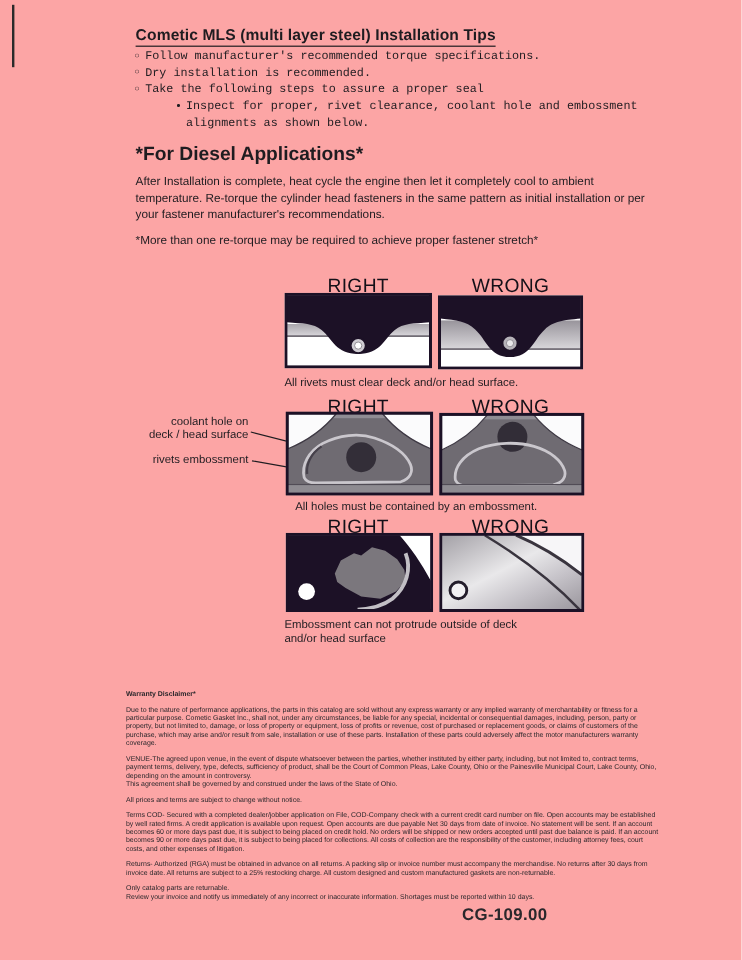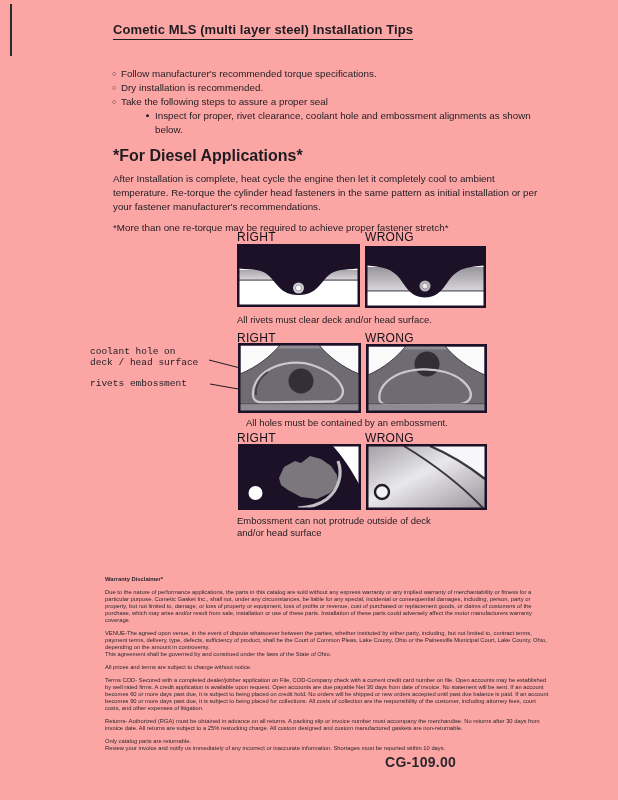--- a/index.html
+++ b/index.html
@@ -4,36 +4,36 @@
 <style>
   html,body{margin:0;padding:0;background:#ffffff;}
   .page{position:relative;width:618px;height:800px;background:#fca5a5;overflow:hidden;
         font-family:"Liberation Sans","DejaVu Sans",sans-serif;color:#1f1c20;}
   .edge-mark{position:absolute;left:10px;top:4px;width:1.5px;height:52px;background:#2a2a2a;}
 
   
   .intro{position:absolute;left:104px;top:20px;width:448px;}
   .doc-title{display:inline-block;margin:0 0 0 9px;font-size:13px;font-weight:bold;
              border-bottom:1.6px solid #1f1c20;padding-bottom:2px;letter-spacing:.1px;}
-  .bullets{list-style:none;margin:27px 0 0 0;padding:0;font-size:9.8px;}
+  .bullets{list-style:none;margin:1px 0 0 0;padding:0;font-size:9.8px;font-family:Liberation Mono, monospace;}
   .bullets>li{position:relative;padding-left:17px;line-height:14px;}
   .b-glyph{position:absolute;left:8px;top:0;font-size:7px;line-height:14px;}
   .subs{list-style:none;margin:0;padding:0;}
   .subs>li{position:relative;padding-left:16px;margin-left:18px;line-height:14px;}
   .sb-glyph{position:absolute;left:7px;top:0;font-size:9px;line-height:14px;}
   .diesel-h{margin:10px 0 0 9px;font-size:16px;font-weight:bold;}
   .intro p{margin:7px 0 0 9px;font-size:9.8px;line-height:14px;width:432px;}
 
   
   .diagrams{position:absolute;left:0;top:230px;width:618px;height:316px;}
-  .rw{position:absolute;font-size:12px;color:#141018;text-align:left;letter-spacing:.3px;}
+  .rw{position:absolute;font-size:16px;color:#141018;text-align:center;letter-spacing:.3px;}
   .dbox{position:absolute;}
   .dbox svg{display:block;}
   .cap{position:absolute;font-size:9.5px;line-height:12px;color:#1f1c20;}
-  .side-label{position:absolute;font-size:9.5px;line-height:11px;text-align:left;color:#1f1c20;font-family:Liberation Mono, monospace;}
+  .side-label{position:absolute;font-size:9.5px;line-height:11px;text-align:right;color:#1f1c20;}
   .pre{white-space:pre-line;}
   .leader{position:absolute;left:0;top:0;pointer-events:none;}
 
   
   .legal{position:absolute;left:105px;top:576px;width:447px;font-size:5.8px;line-height:7px;color:#2a272b;}
   .legal-h{font-weight:bold;margin:0 0 6px 0;}
   .legal p{margin:0 0 6px 0;}
 
   .footer-code{position:absolute;left:385px;top:754px;font-size:14px;color:#2a272b;letter-spacing:.3px;font-weight:bold;}
 </style>

